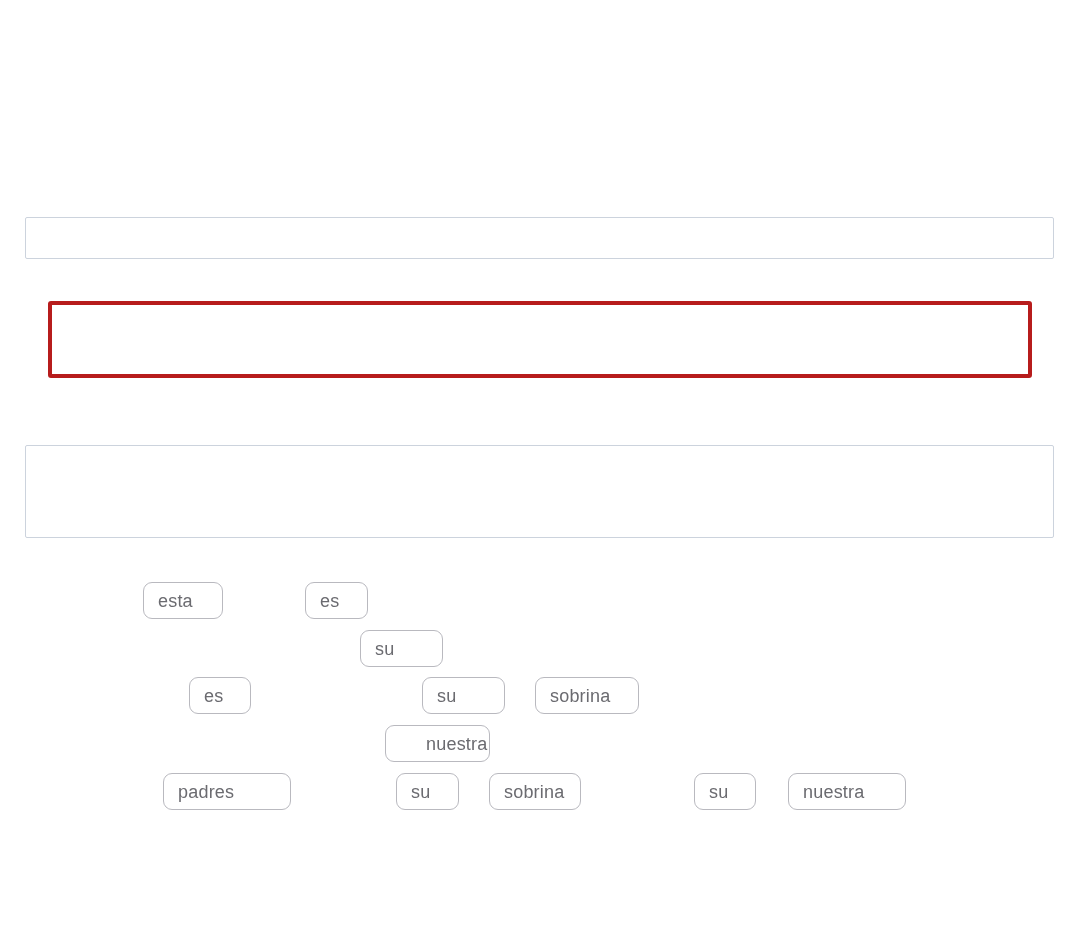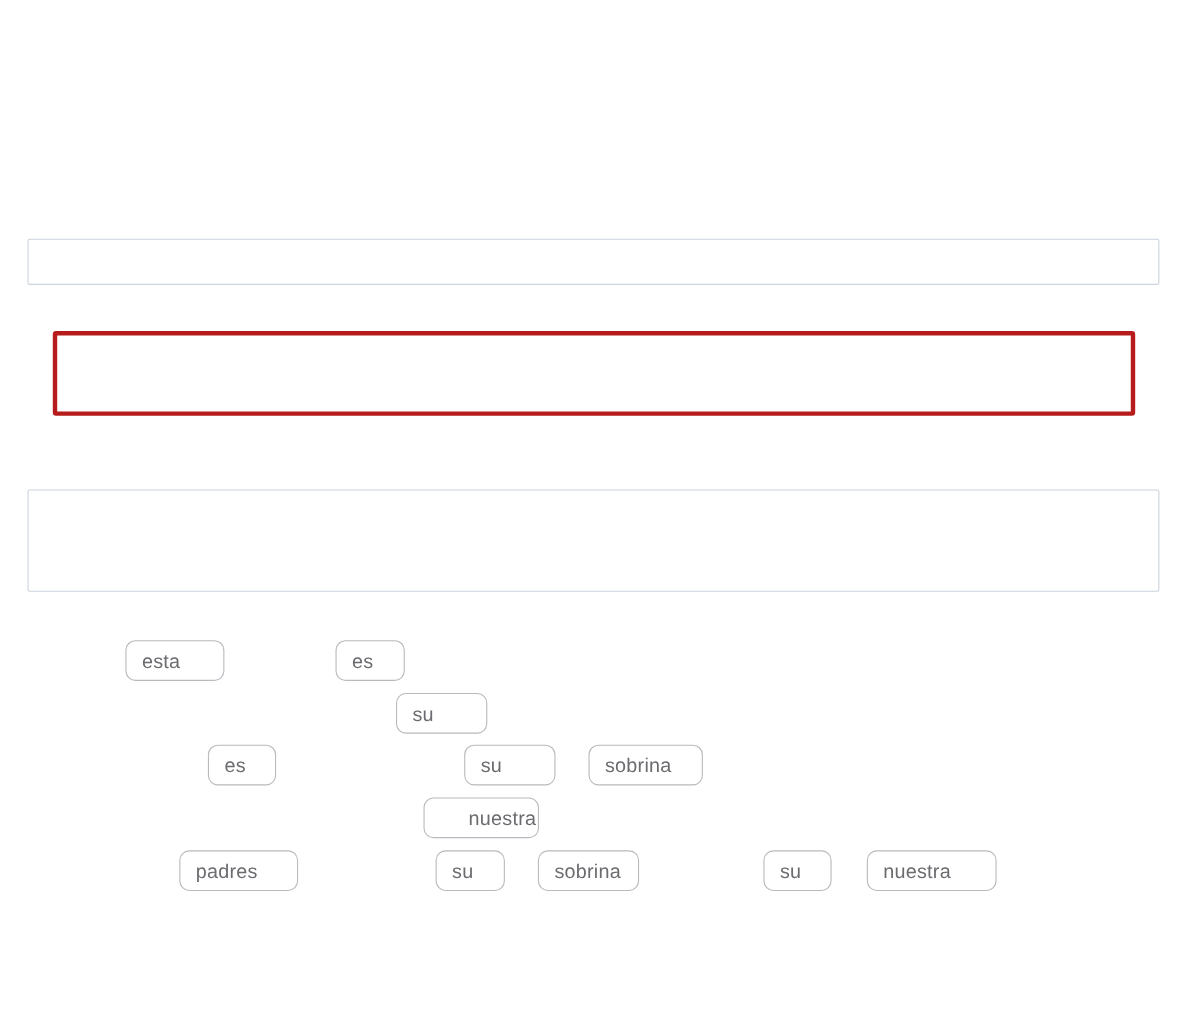--- a/index.html
+++ b/index.html
@@ -80,27 +80,27 @@
       </div>
       <div class="panel highlight" style="left: 48px; top: 301px; width: 984px; height: 77px;">
         <span class="panel-text"></span>
       </div>
       <div class="panel plain" style="left: 25px; top: 445px; width: 1029px; height: 93px;">
         <span class="panel-text"></span>
       </div>
     </div>
 
   <div id="chips-layer">
-      <div class="chip" style="left: 114px; top: 582px; width: 90px;">esta</div>
+      <div class="chip" style="left: 143px; top: 582px; width: 80px;">esta</div>
       <div class="chip" style="left: 305px; top: 582px; width: 63px;">es</div>
       <div class="chip" style="left: 360px; top: 630px; width: 83px;">su</div>
       <div class="chip" style="left: 189px; top: 677px; width: 62px;">es</div>
       <div class="chip" style="left: 422px; top: 677px; width: 83px;">su</div>
       <div class="chip" style="left: 535px; top: 677px; width: 104px;">sobrina</div>
       <div class="chip" style="left: 385px; top: 725px; width: 105px; padding-left: 40px;">nuestra</div>
-      <div class="chip" style="left: 163px; top: 773px; width: 108px;">padres</div>
+      <div class="chip" style="left: 163px; top: 773px; width: 128px;">padres</div>
       <div class="chip" style="left: 396px; top: 773px; width: 63px;">su</div>
       <div class="chip" style="left: 489px; top: 773px; width: 92px;">sobrina</div>
       <div class="chip" style="left: 694px; top: 773px; width: 62px;">su</div>
       <div class="chip" style="left: 788px; top: 773px; width: 118px;">nuestra</div>
     </div>
 
 </div>
 
 </body></html>

